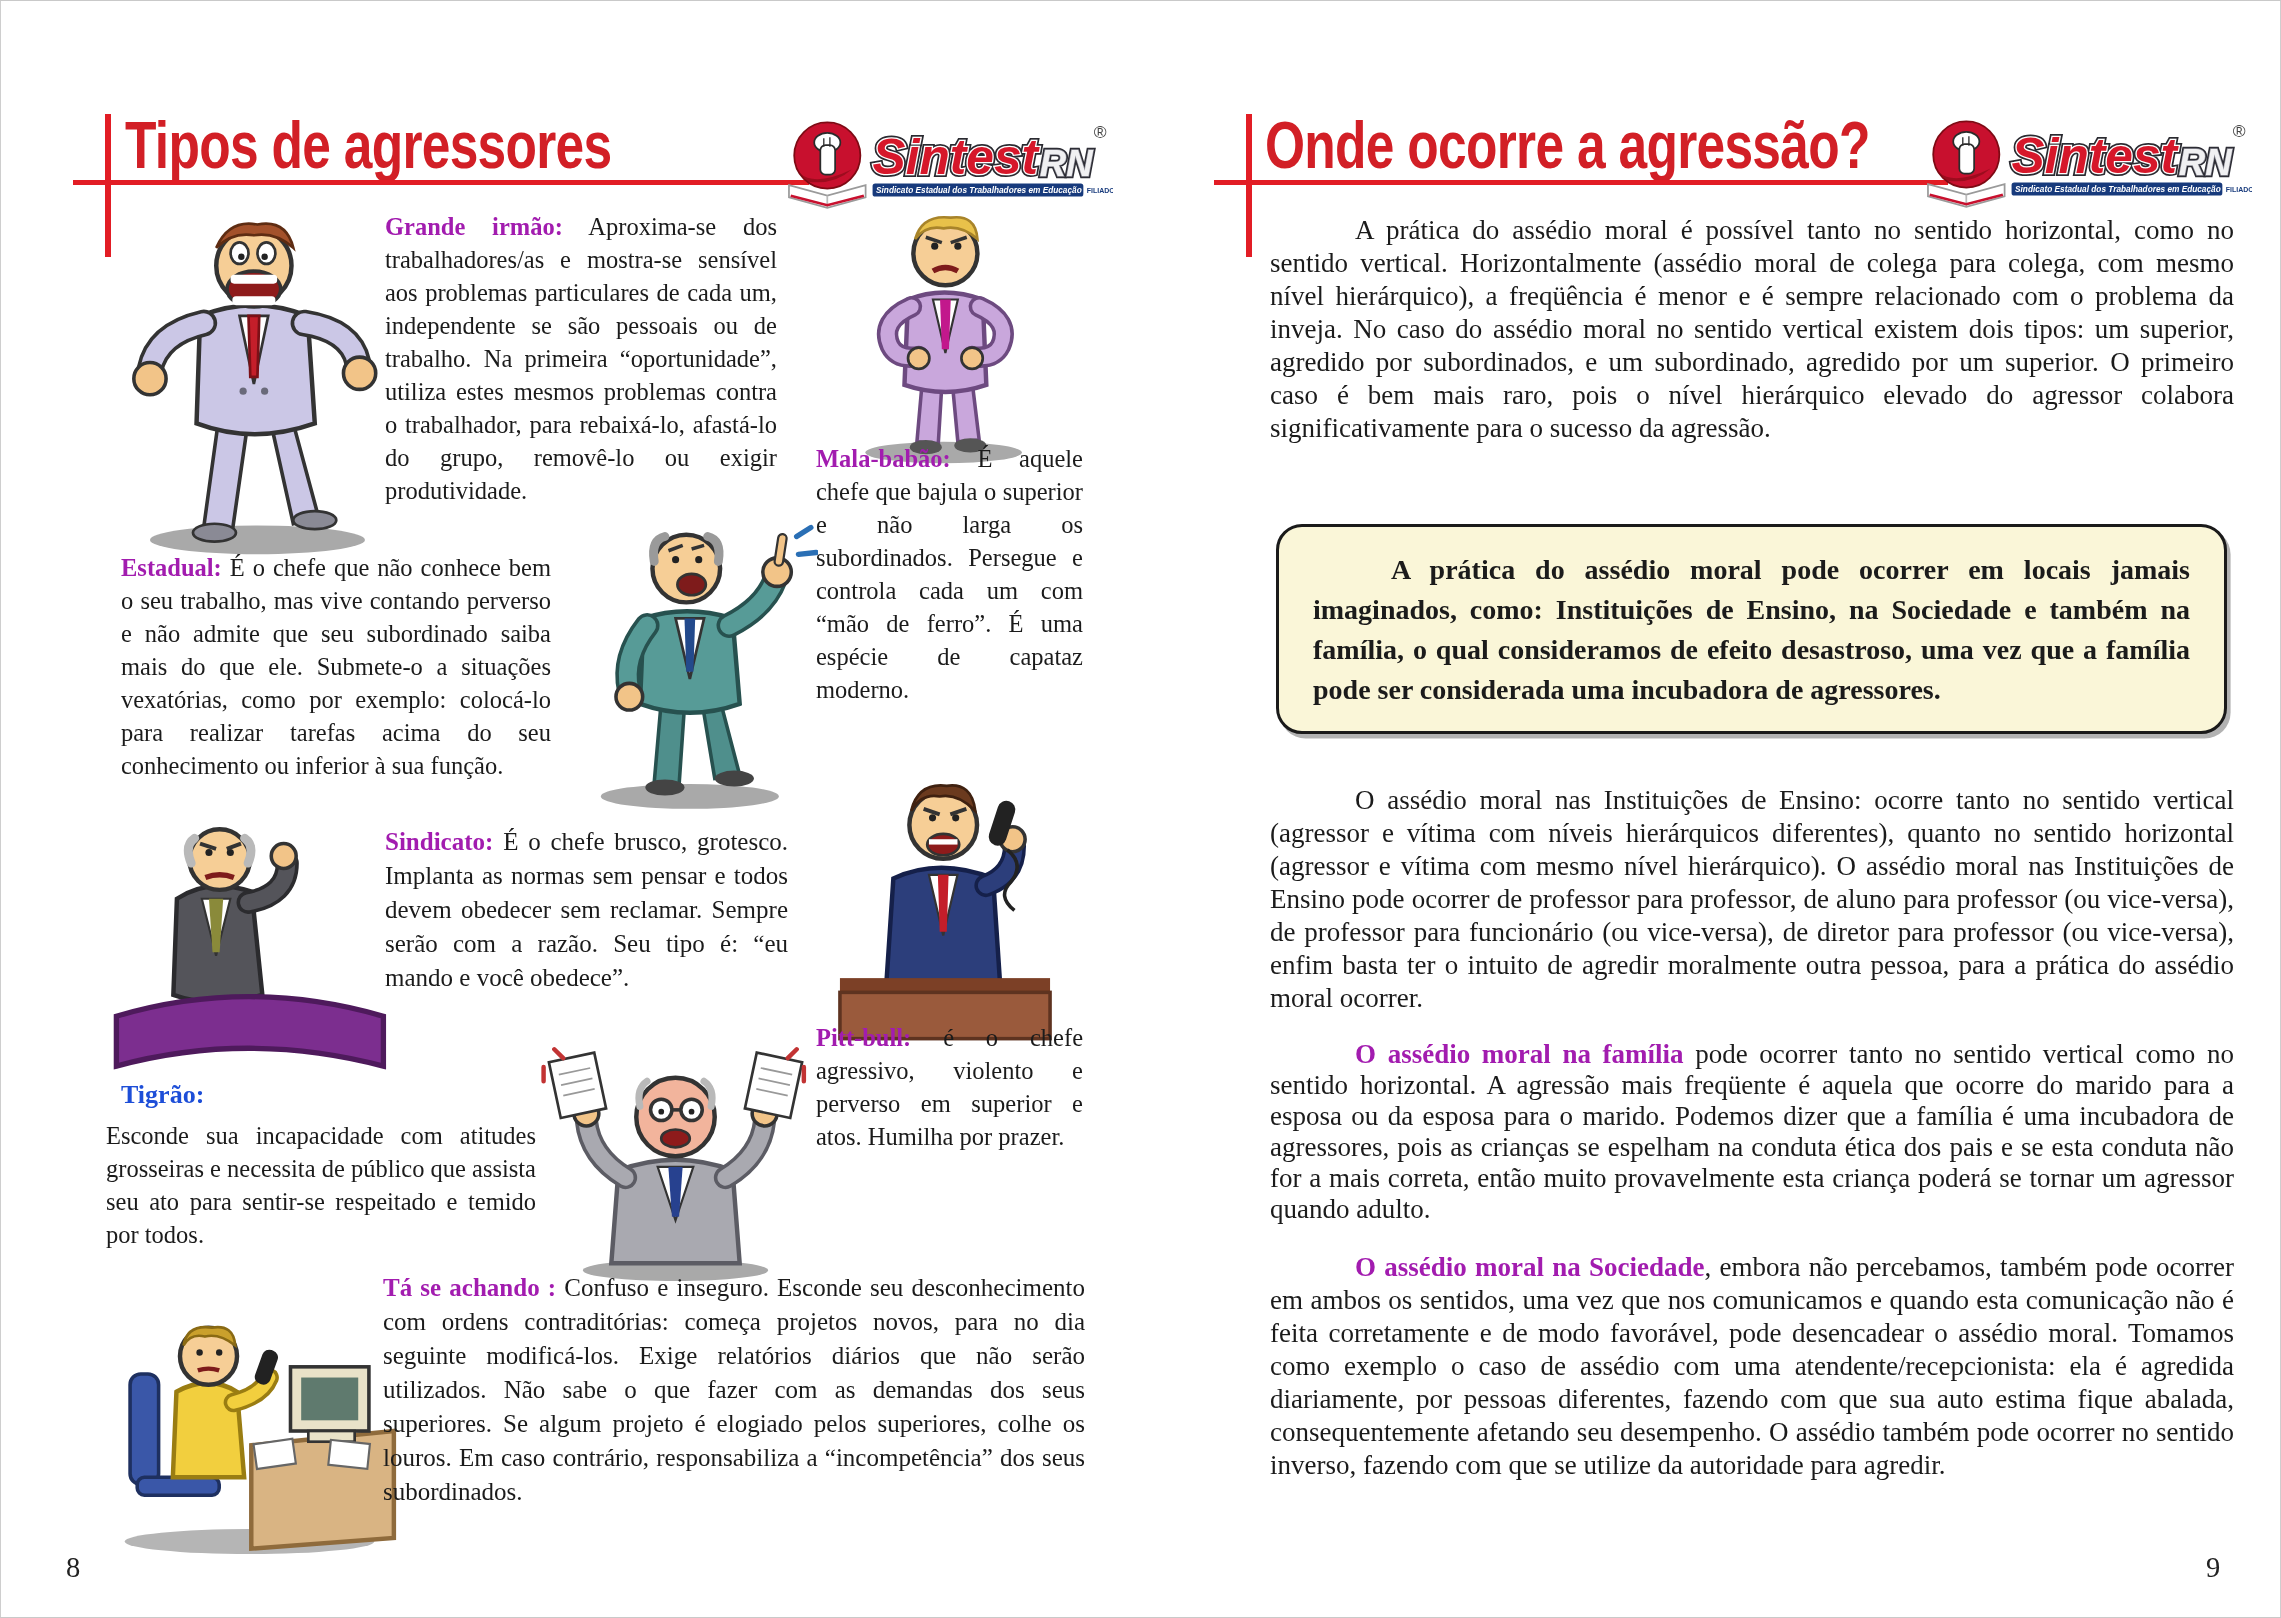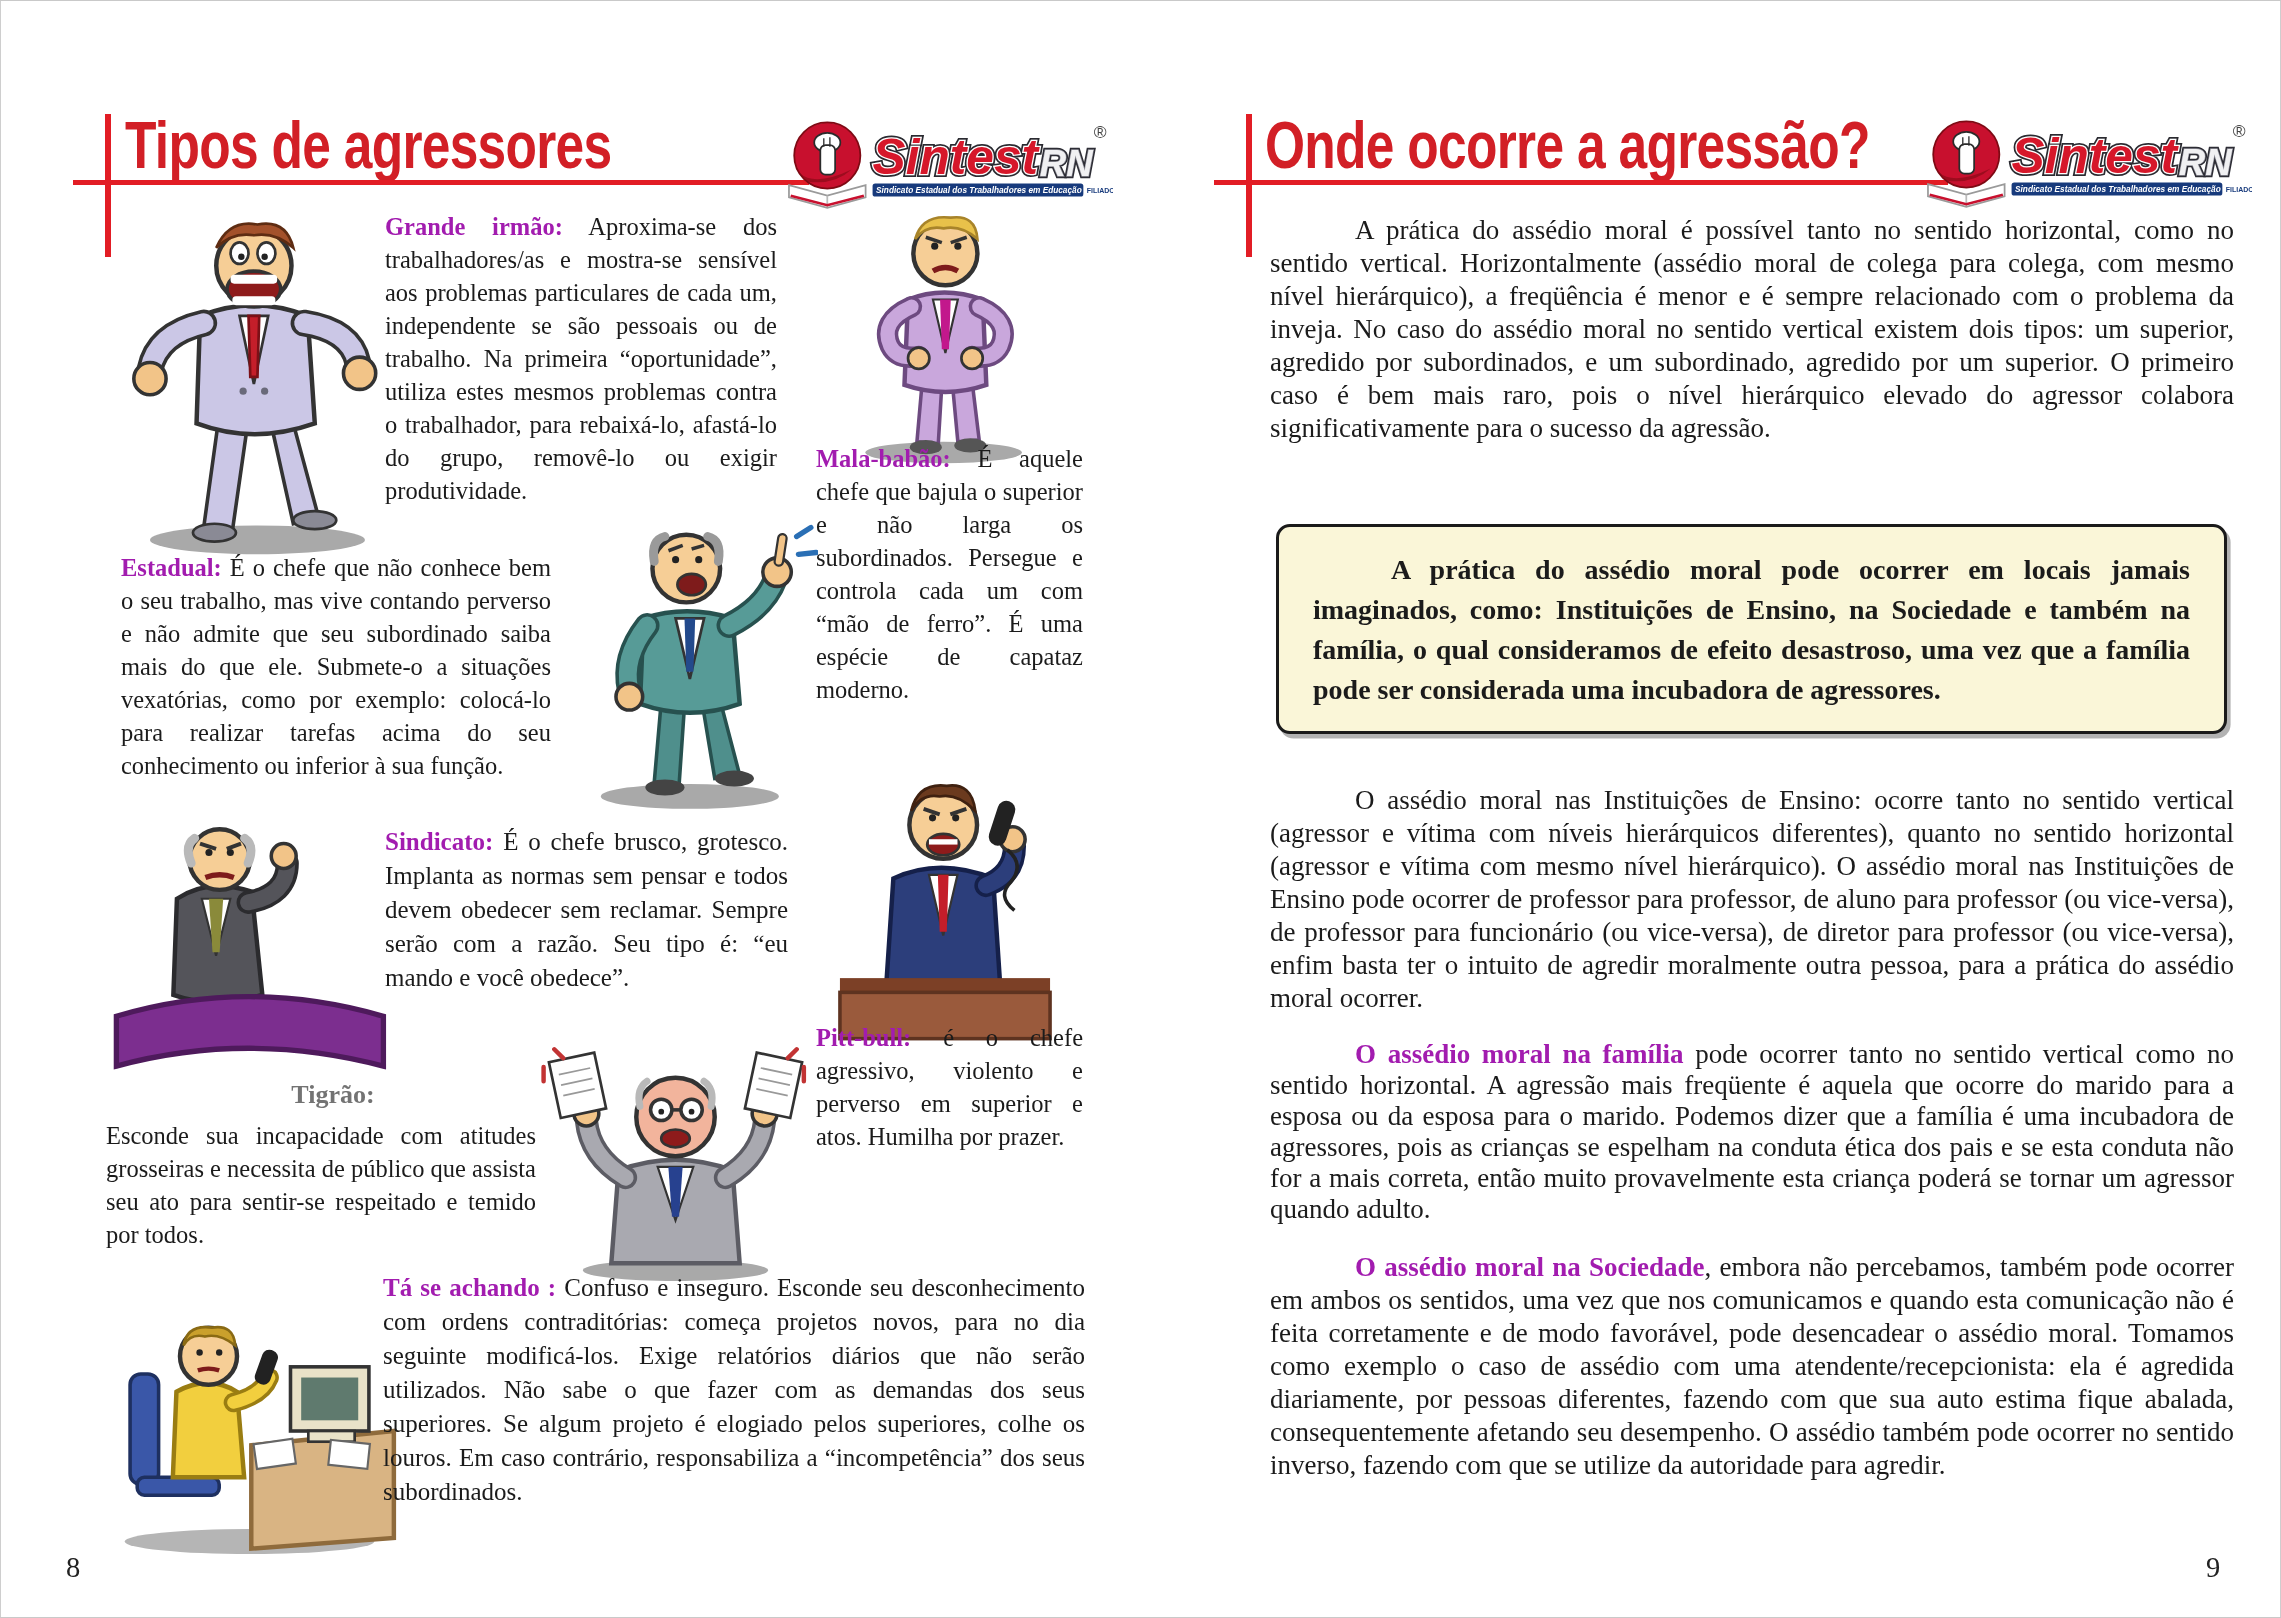--- a/index.html
+++ b/index.html
@@ -24,27 +24,27 @@
     position:absolute;text-align:justify;
     font-size:24.5px;line-height:33px;
   }
   .tx-r{
     position:absolute;text-align:justify;
     font-size:27px;line-height:33px;
   }
   .ind{text-indent:85px;}
   .lbl{color:#a21caf;font-weight:bold;}
   .tigrao-lbl{
-    position:absolute;text-align:center;
-    font-size:26px;font-weight:bold;color:#737373;
+    position:absolute;text-align:left;
+    font-size:26px;font-weight:bold;color:#1d4ed8;
   }
   
   .hibox{
     position:absolute;
-    background:#FAF6D8;border:3.6px solid #1a1a1a;border-radius:14px;
+    background:#FAF6D8;border:3.6px solid #1a1a1a;border-radius:26px;
     box-shadow:3.6px 4.5px 0 rgba(0,0,0,0.30);
     font-weight:bold;font-size:28px;line-height:40px;
     text-align:justify;text-indent:78px;
     padding:23px 34px 21.4px 34px;
   }
   .pagenum{position:absolute;font-size:28.5px;color:#222;}
   .illus{position:absolute;}
   .illus svg{display:block;width:100%;height:100%;}
   .logo{position:absolute;}
 </style>

